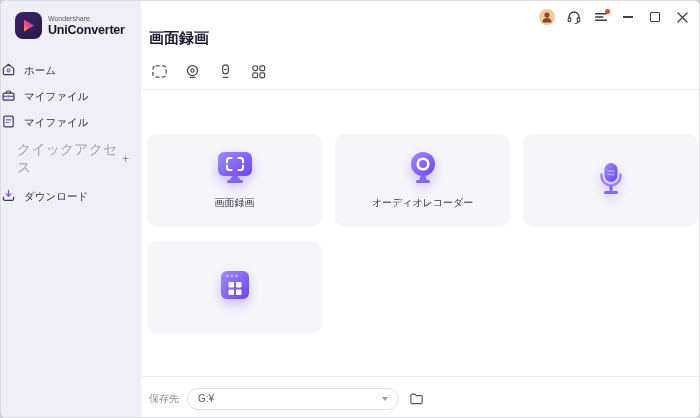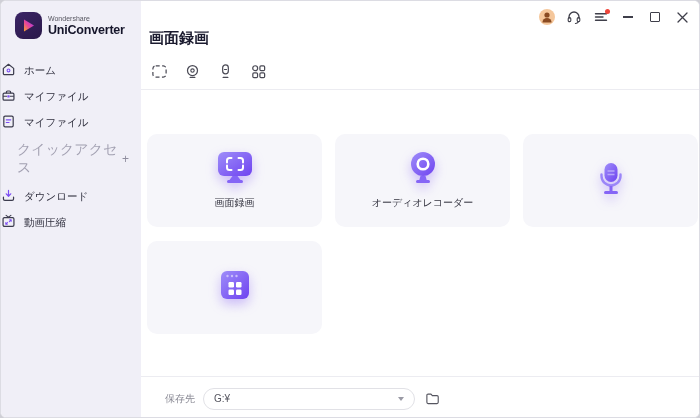--- a/index.html
+++ b/index.html
@@ -27,21 +27,21 @@
   .page-title{position:absolute;left:8px;top:28px;font-size:15px;font-weight:bold;color:#1b1b2f;}
   .mode-bar{position:absolute;left:8px;top:60px;display:flex;gap:13px;align-items:center;}
   .mode-btn{width:20px;height:20px;display:flex;align-items:center;justify-content:center;cursor:pointer;}
   .divider{position:absolute;left:0;width:560px;height:1px;background:#ececf1;}
   .cards{position:absolute;left:6px;top:133px;width:548px;display:grid;grid-template-columns:175px 175px 175px;grid-auto-rows:93px;gap:14px 13px;}
   .card{background:#f6f6fa;border-radius:10px;display:flex;flex-direction:column;align-items:center;justify-content:center;gap:7px;cursor:pointer;}
   .card .ico{filter:drop-shadow(0 5px 6px rgba(124,77,243,0.35));}
   .card .clabel{font-size:10px;color:#33333f;}
   
   .footer{position:absolute;left:0;top:375px;width:560px;height:43px;border-top:1px solid #ececf1;display:flex;align-items:center;}
-  .save-lbl{margin-left:24px;font-size:10px;color:#8a8a95;}
+  .save-lbl{margin-left:8px;font-size:10px;color:#8a8a95;}
   .path-select{margin-left:8px;width:212px;height:22px;border:1px solid #e1e1e6;border-radius:11px;background:#fff;display:flex;align-items:center;justify-content:space-between;padding:0 10px;box-sizing:border-box;cursor:pointer;}
   .path-select .pv{font-size:10px;color:#55555f;}
   .caret{width:0;height:0;border-left:3.5px solid transparent;border-right:3.5px solid transparent;border-top:4px solid #9a9aa5;}
   .folder-btn{margin-left:10px;cursor:pointer;display:flex;align-items:center;}
 </style>
 </head>
 <body>
 
 <div class="window">
 
@@ -94,28 +94,20 @@
       <span class="qa-add">+</span>
     </div>
 
     <div class="nav-item" style="top:185px">
       <span><svg width="15" height="15" viewBox="0 0 16 16">
             <path d="M8 2.6 v5.8 M5.6 6.2 L8 8.8 l2.4 -2.6" stroke="#7c4df3" stroke-width="1.3" fill="none" stroke-linecap="round" stroke-linejoin="round"></path>
             <path d="M2.6 9.6 v2.2 a1.5 1.5 0 0 0 1.5 1.5 h7.8 a1.5 1.5 0 0 0 1.5 -1.5 V9.6" stroke="#3c3c4e" stroke-width="1.3" fill="none" stroke-linecap="round"></path>
           </svg></span>
       <span class="lbl">ダウンロード</span>
     </div>
-    <div class="nav-item" style="top:211px">
-      <span><svg width="15" height="15" viewBox="0 0 16 16">
-            <rect x="2.2" y="3.8" width="11.6" height="9.4" rx="1.5" stroke="#3c3c4e" fill="none" stroke-width="1.3"></rect>
-            <path d="M5.4 1.4 L8 3.4 l2.6 -2" stroke="#3c3c4e" stroke-width="1.1" fill="none" stroke-linecap="round"></path>
-            <path d="M9.3 6.2 h1.6 v1.6 M10.9 6.2 l-2 2 M6.7 10.8 H5.1 V9.2 M5.1 10.8 l2 -2" stroke="#7c4df3" stroke-width="1.1" fill="none" stroke-linecap="round" stroke-linejoin="round"></path>
-          </svg></span>
-      <span class="lbl">動画圧縮</span>
-    </div>
   </div>
 
   <div class="main">
 
     <div class="titlebar-icons">
       <div class="tb-btn">
         <div class="avatar">
           <svg width="16" height="16" viewBox="0 0 16 16">
               <circle cx="8" cy="6" r="2.6" fill="#8a4a21"></circle>
               <path d="M3.4 13.5 a4.6 4.6 0 0 1 9.2 0 z" fill="#8a4a21"></path>

